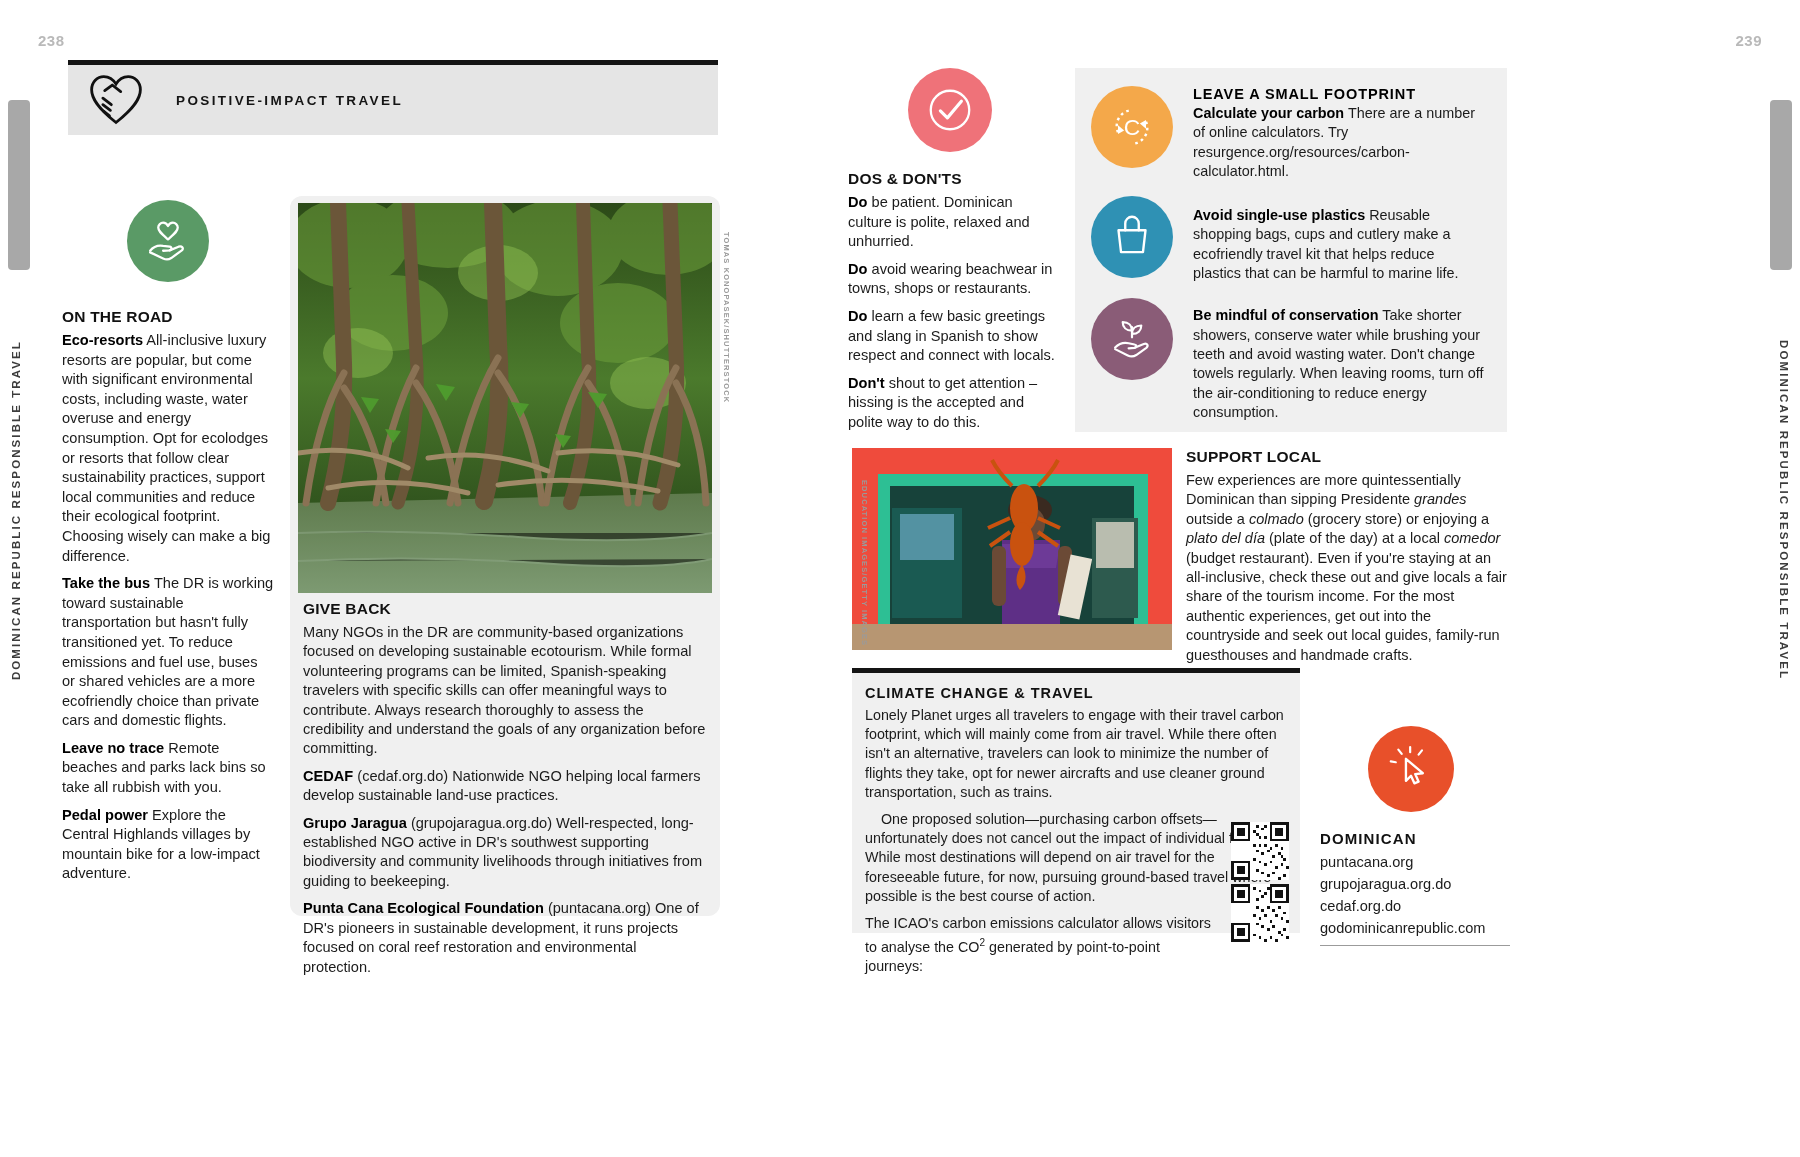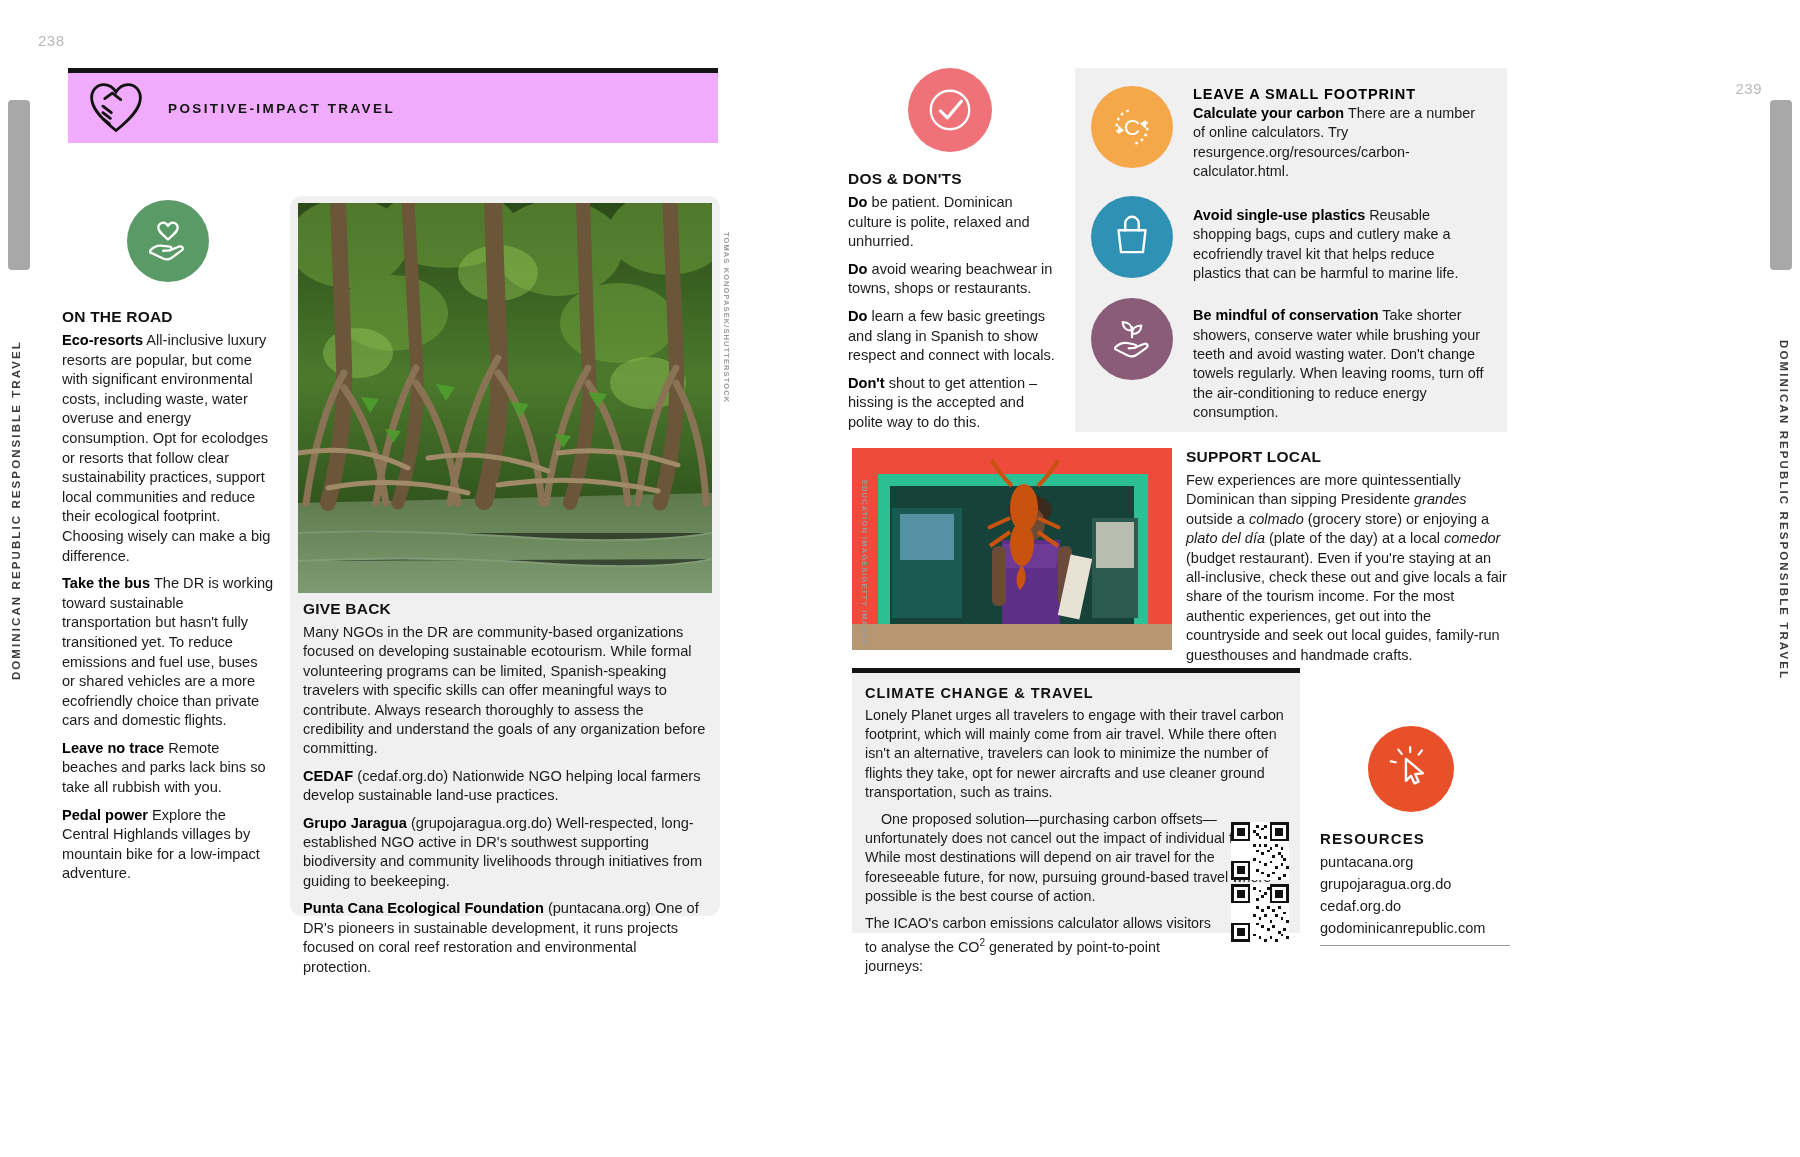--- a/index.html
+++ b/index.html
@@ -6,25 +6,25 @@
   html, body {
     width: 1800px; height: 1157px;
     background: #ffffff;
     font-family: "Liberation Sans", sans-serif;
     overflow: hidden;
   }
   .spread { position: relative; width: 1800px; height: 1157px; background:#fff; }
 
   
   .folio {
-    position: absolute; font-size: 15px; font-weight: 400;
+    position: absolute; font-size: 15px; font-weight: 700;
     color: #b9b9b9; letter-spacing: .5px;
   }
   .folio-left  { left: 38px;  top: 32px; }
-  .folio-right { right: 38px; top: 32px; margin-top: 48px; }
+  .folio-right { right: 38px; top: 32px; }
 
   .tab-thumb {
     position: absolute; width: 22px; background:#a8a8a8;
     border-radius: 4px;
   }
   .tab-left  { left: 8px;  top: 100px; height: 170px; }
   .tab-right { right: 8px; top: 100px; height: 170px; }
 
   .vert-label {
     position: absolute; writing-mode: vertical-rl;
@@ -35,23 +35,23 @@
   .vert-right { right: 10px; top: 340px; }
 
   .photo-credit {
     position: absolute; writing-mode: vertical-rl;
     font-size: 7.5px; letter-spacing: 1.1px; font-weight: 700;
     color: #9a9a9a; white-space: nowrap;
   }
 
   
   .banner {
-    position: absolute; left: 68px; top: 68px; width: 650px; height: 75px;
-    background: #f0abfc; border-top: 5px solid #141414;
-    display: flex; align-items: center;
+    position: absolute; left: 68px; top: 60px; width: 650px; height: 75px;
+    background: #e5e5e5; border-top: 5px solid #141414;
+    display: flex; align-items: center; gap: 8px;
   }
   .banner-icon { width: 60px; height: 60px; margin-left: 18px; flex: 0 0 auto; }
   .banner-title {
     margin-left: 22px; font-size: 13.5px; font-weight: 700;
     letter-spacing: 2.4px; color: #141414;
   }
 
   
   .circ {
     border-radius: 50%; display:flex; align-items:center; justify-content:center;
@@ -482,21 +482,21 @@
       <path d="M26 20 L26 46 L32 40 L36 49 L41 47 L37 38 L46 37 Z" fill="none" stroke="#fff" stroke-width="2.8" stroke-linejoin="round"></path>
       <g stroke="#fff" stroke-width="2.6" stroke-linecap="round">
         <path d="M21 14 L17 9"></path>
           <path d="M31 12 L31 6"></path>
           <path d="M41 15 L45 10"></path>
         <path d="M14 24 L8 23"></path>
       </g>
     </svg>
   </div>
   <div class="resources">
-    <h3>RESOURCES</h3>
+    <h3>DOMINICAN</h3>
     <div id="res-list">
         <div class="res-item">puntacana.org</div>
         <div class="res-item">grupojaragua.org.do</div>
         <div class="res-item">cedaf.org.do</div>
         <div class="res-item">godominicanrepublic.com</div>
       </div>
     <div class="res-rule"></div>
   </div>
 
 </div>

